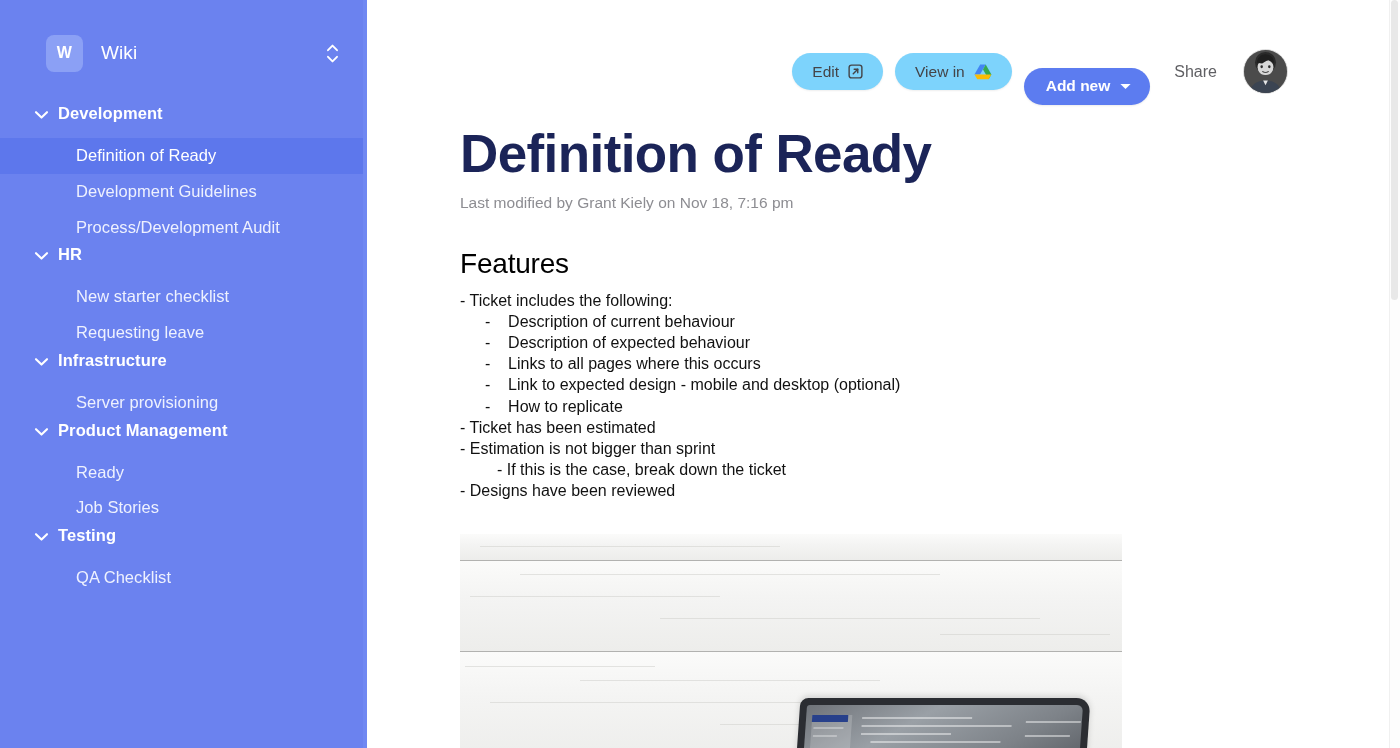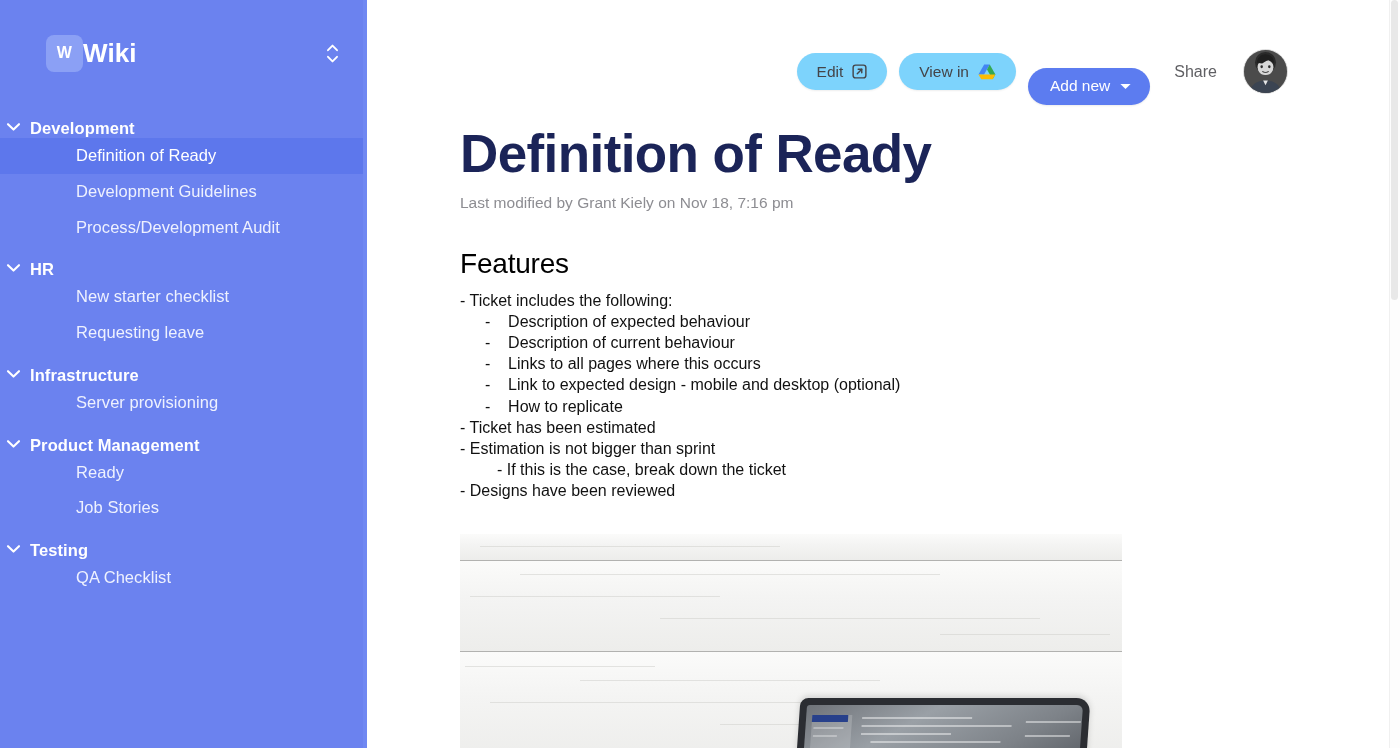--- a/index.html
+++ b/index.html
@@ -45,44 +45,46 @@
     font-size: 16px;
     font-weight: bold;
     display: flex;
     align-items: center;
     justify-content: center;
     flex: 0 0 auto;
     letter-spacing: 0.2px;
   }
   .brand-title {
     color: #ffffff;
-    font-size: 26px;
-    font-weight: bold;
+    font-size: 19px;
+    font-weight: normal;
+    margin-left: 18px;
     letter-spacing: 0.1px;
   }
   .brand-switcher {
     margin-left: auto;
     width: 22px; height: 30px;
     display: flex;
     flex-direction: column;
     align-items: center;
     justify-content: center;
     gap: 3px;
     cursor: pointer;
     padding-right: 4px;
   }
   .brand-switcher svg { display: block; }
 
   .nav { margin-top: 18px; }
   .nav-section {
     display: flex;
-    align-items: flex-end;
+    align-items: flex-start;
     height: 34px;
     padding-left: 2px;
     cursor: pointer;
+    margin-left: 28px;
   }
   .nav-section .chev {
     width: 22px; height: 22px;
     display: flex; align-items: center; justify-content: center;
     flex: 0 0 auto;
     margin-right: 6px;
   }
   .nav-section-label {
     color: #ffffff;
     font-size: 16.5px;
@@ -134,21 +136,21 @@
     white-space: nowrap;
   }
   .btn-ghost {
     background: #7dd3fc;
     color: #444448;
     box-shadow: 0 1px 2px rgba(0,0,0,0.07);
   }
   .btn-primary {
     background: #5c7cf0;
     color: #ffffff;
-    font-weight: normal;
+    font-weight: bold;
     padding: 0 18px 0 22px;
     box-shadow: 0 1px 2px rgba(0,0,0,0.08);
     margin-top: 29px;
   }
   .btn svg { display: block; }
   .share-link {
     color: #5f5f63;
     font-size: 16px;
     margin-left: 12px;
     cursor: pointer;
@@ -411,22 +413,22 @@
     </div>
 
     <div class="doc">
       <h1 class="doc-title">Definition of Ready</h1>
       <div class="doc-meta">Last modified by Grant Kiely on Nov 18, 7:16 pm</div>
 
       <div class="doc-body">
         <h2 class="doc-h2">Features</h2>
 
         <div class="doc-line lv0">- Ticket includes the following:</div>
+        <div class="doc-line lv1">-    Description of current behaviour</div>
         <div class="doc-line lv1">-    Description of expected behaviour</div>
-        <div class="doc-line lv1">-    Description of current behaviour</div>
         <div class="doc-line lv1">-    Links to all pages where this occurs</div>
         <div class="doc-line lv1">-    Link to expected design - mobile and desktop (optional)</div>
         <div class="doc-line lv1">-    How to replicate</div>
         <div class="doc-line lv0">- Ticket has been estimated</div>
         <div class="doc-line lv0">- Estimation is not bigger than sprint</div>
         <div class="doc-line lv2">- If this is the case, break down the ticket</div>
         <div class="doc-line lv0">- Designs have been reviewed</div>
       </div>
 
       <div class="doc-image">

